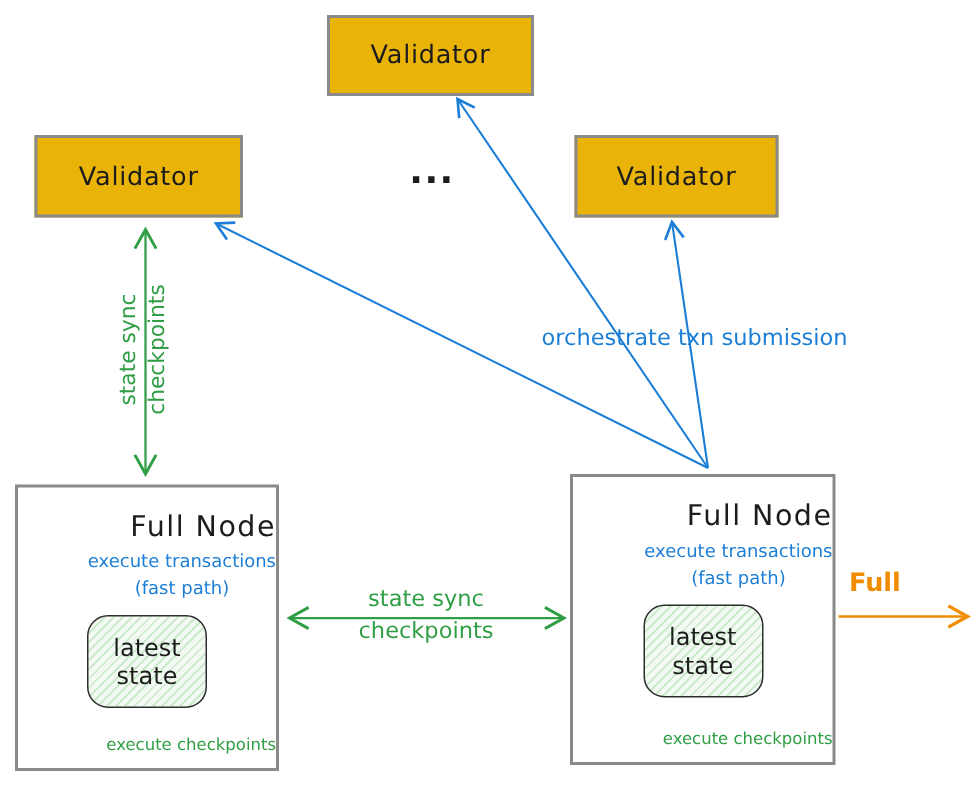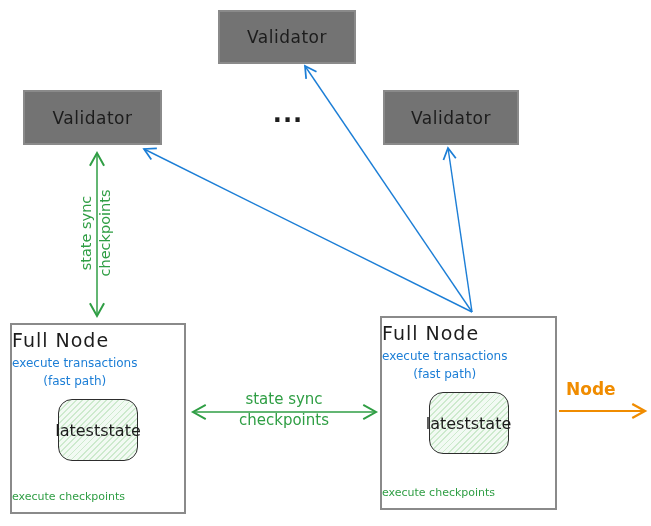--- a/index.html
+++ b/index.html
@@ -5,46 +5,46 @@
   :root{
     --blue:#1c7ed6; --green:#2f9e44; --orange:#f08c00;
     --box-border:#8a8a8a; --ink:#1c1c1c; --state-fill:#f2faf3; --state-hatch:#cdeacd;
   }
   html,body{margin:0;padding:0;background:#ffffff;}
   body{font-family:"DejaVu Sans", sans-serif;color:var(--ink);}
   #canvas{position:relative;width:651px;height:526px;background:#ffffff;overflow:hidden;}
 
   
   .node-box{
-    position:absolute;background:#737373;border:2px solid var(--box-border);
+    position:absolute;background:#eab308;border:2px solid var(--box-border);
     display:flex;align-items:center;justify-content:center;z-index:2;box-sizing:border-box;
   }
   .validator-label{font-size:17px;letter-spacing:.5px;color:var(--ink);}
   #validator-top{left:218px;top:10px;width:138px;height:54px;}
   #validator-left{left:23px;top:90px;width:139px;height:55px;}
   #validator-right{left:383px;top:90px;width:136px;height:55px;}
 
   #ellipsis{
     position:absolute;left:270px;top:100px;width:36px;font-size:24px;font-weight:700;
     letter-spacing:1px;color:var(--ink);z-index:2;text-align:center;
   }
 
   .full-node{
     position:absolute;background:#ffffff;border:2px solid var(--box-border);
-    display:flex;flex-direction:column;align-items:flex-start;z-index:2;box-sizing:border-box;
-    padding-top:3px;
+    display:flex;flex-direction:column;align-items:flex-end;z-index:2;box-sizing:border-box;
+    padding-top:14px;
   }
   #full-node-left{left:10px;top:323px;width:176px;height:191px;}
   #full-node-right{left:380px;top:316px;width:177px;height:194px;}
 
   .fn-title{font-size:19px;letter-spacing:1px;color:var(--ink);line-height:24px;}
   .fn-blue{color:var(--blue);font-size:12px;line-height:18px;text-align:center;margin-top:2px;}
   .state-box{
     margin:9px auto 0;width:80px;height:62px;border:1.6px solid #2d2d2d;border-radius:14px;
-    display:flex;align-items:center;justify-content:center;
+    display:flex;flex-direction:column;align-items:center;justify-content:center;
     background:repeating-linear-gradient(135deg, var(--state-fill) 0 3px, var(--state-hatch) 3px 4.3px);
     box-sizing:border-box;
   }
   .state-line{font-size:16px;line-height:19px;color:var(--ink);}
   .fn-green{color:var(--green);font-size:11px;margin-top:auto;margin-bottom:9px;}
 
   
   .edge-label{position:absolute;z-index:4;}
   #label-state-sync-vertical{
     left:42px;top:213px;width:110px;height:40px;text-align:center;
@@ -129,16 +129,17 @@
   <div id="label-state-sync-vertical" class="edge-label">
     <div>state sync</div>
     <div>checkpoints</div>
   </div>
 
   <div id="label-state-sync-horizontal" class="edge-label">
     <div>state sync</div>
     <div>checkpoints</div>
   </div>
 
+  <div id="label-orchestrate" class="edge-label">orchestrate txn submission</div>
 
-  <div id="label-rpcs" class="edge-label">Node</div>
+  <div id="label-rpcs" class="edge-label">Full</div>
 
 </div>
 
 </body></html>

